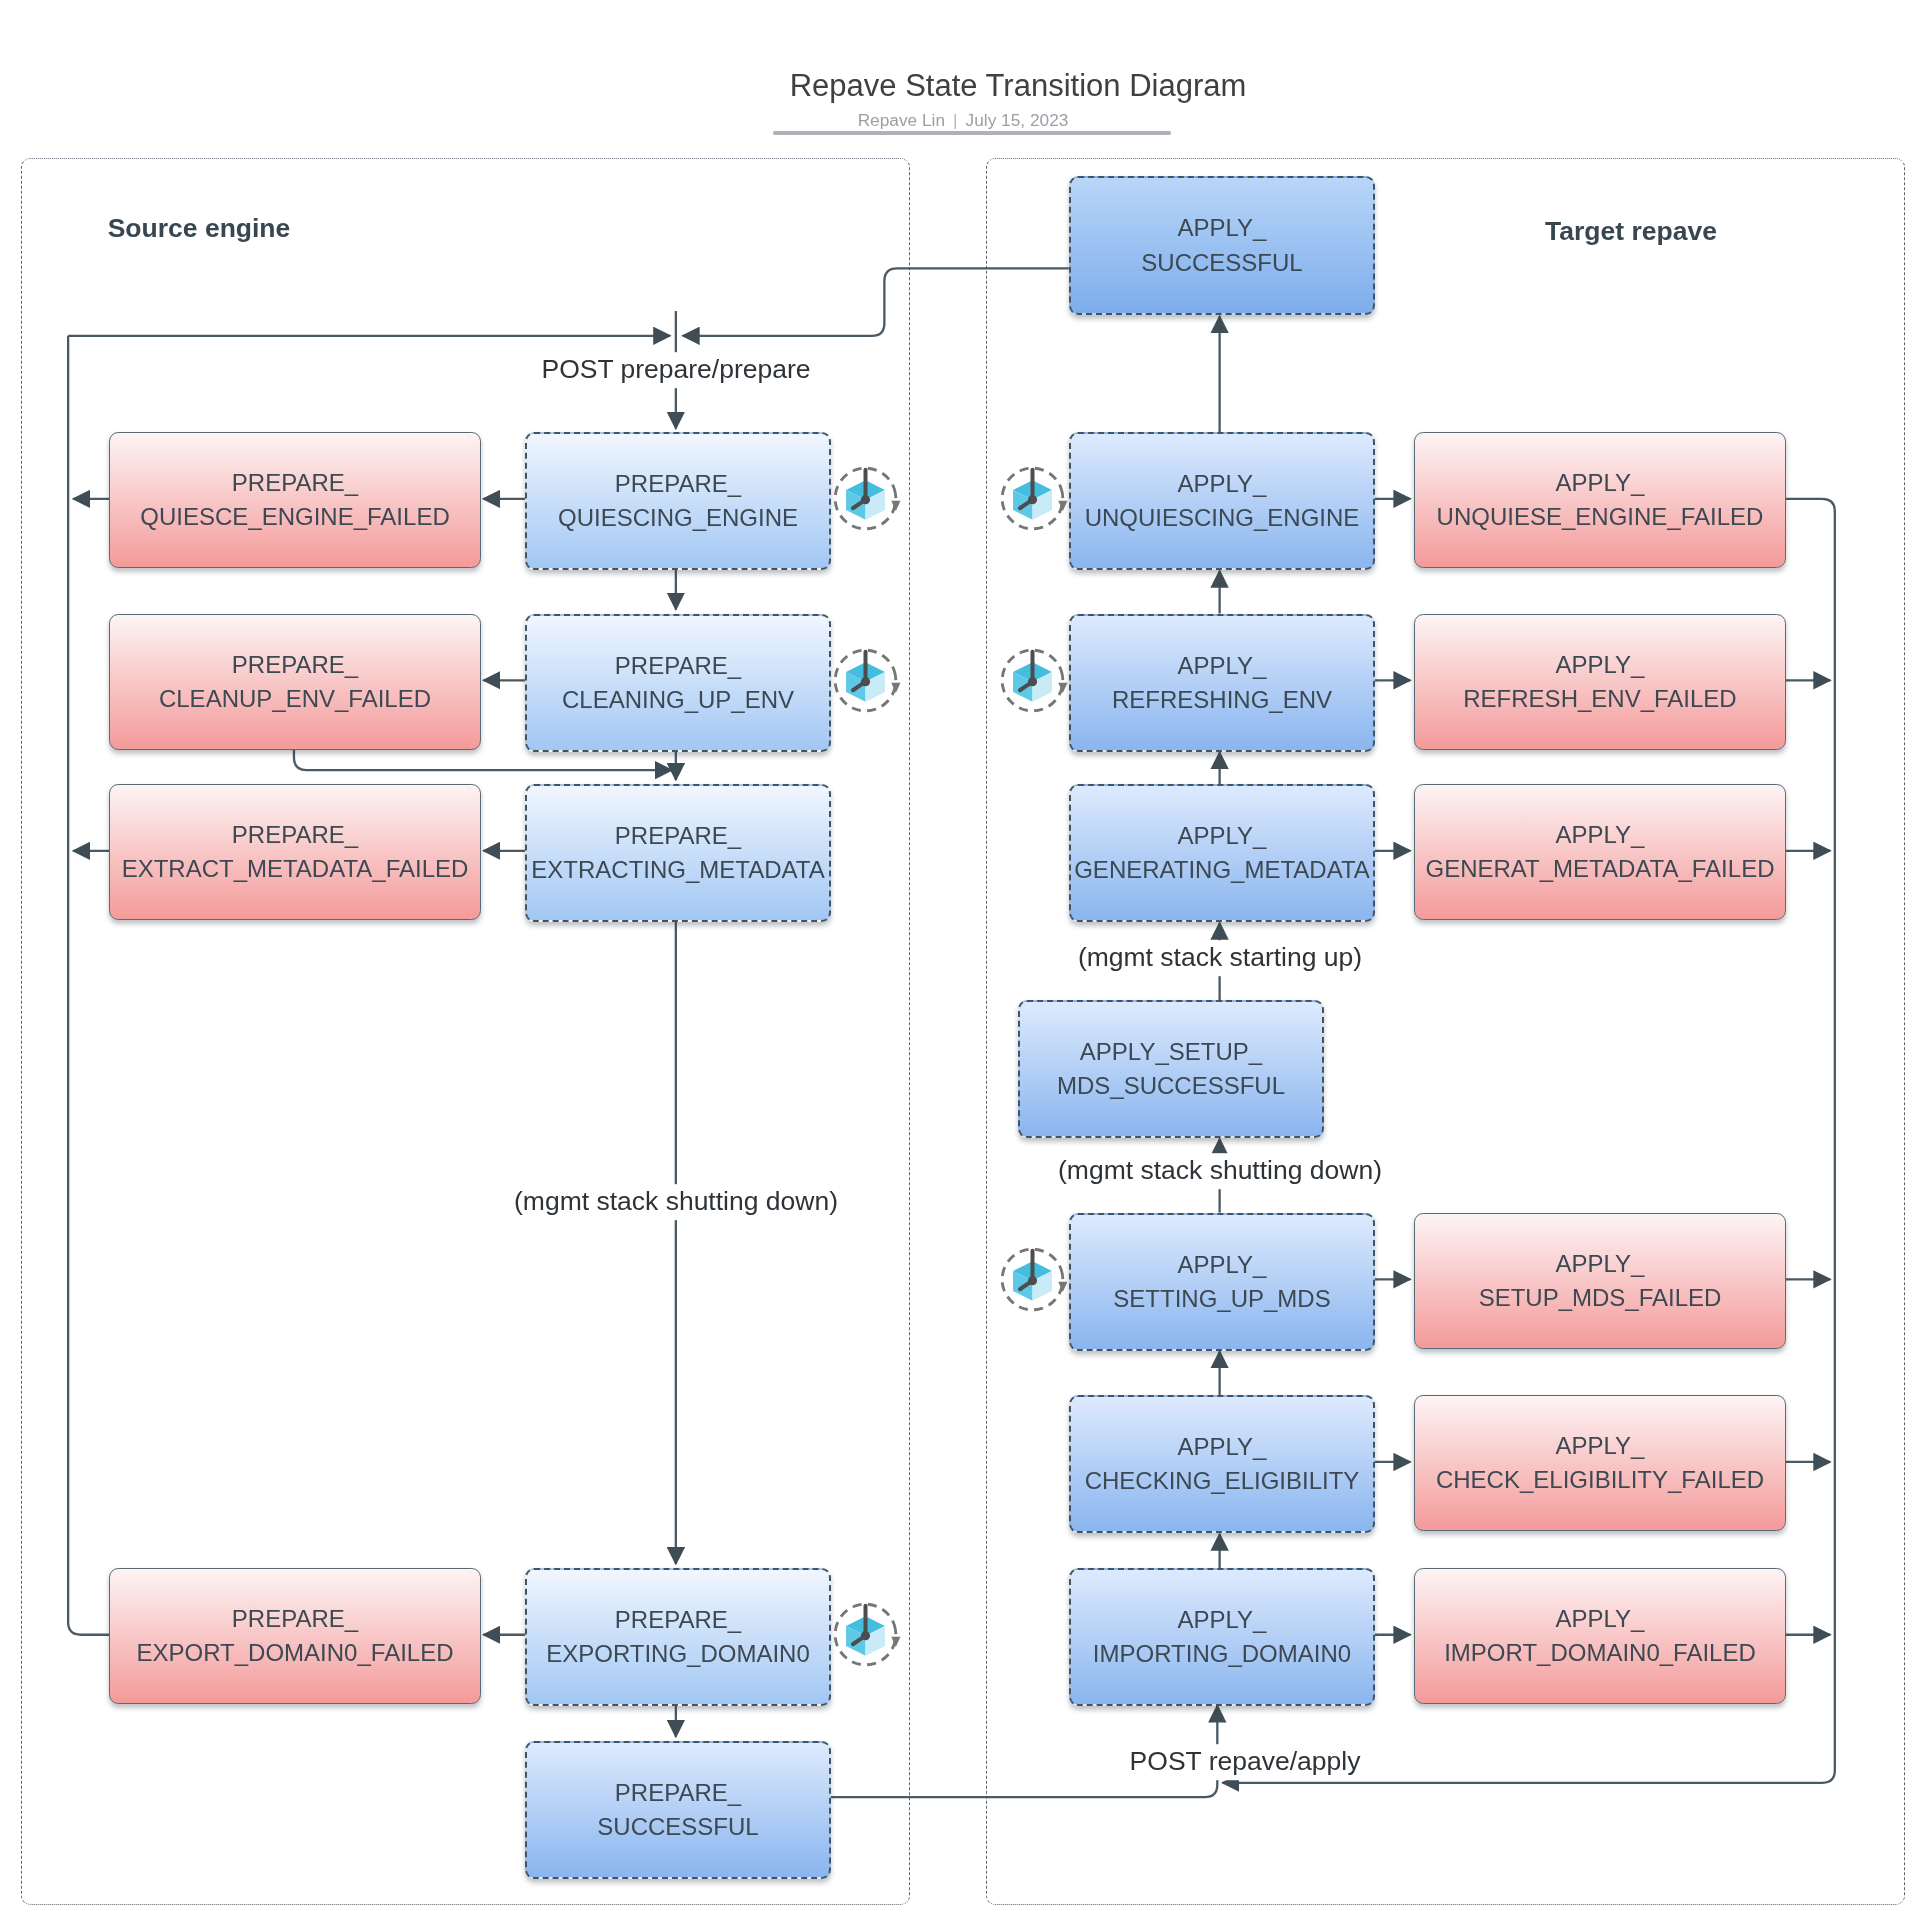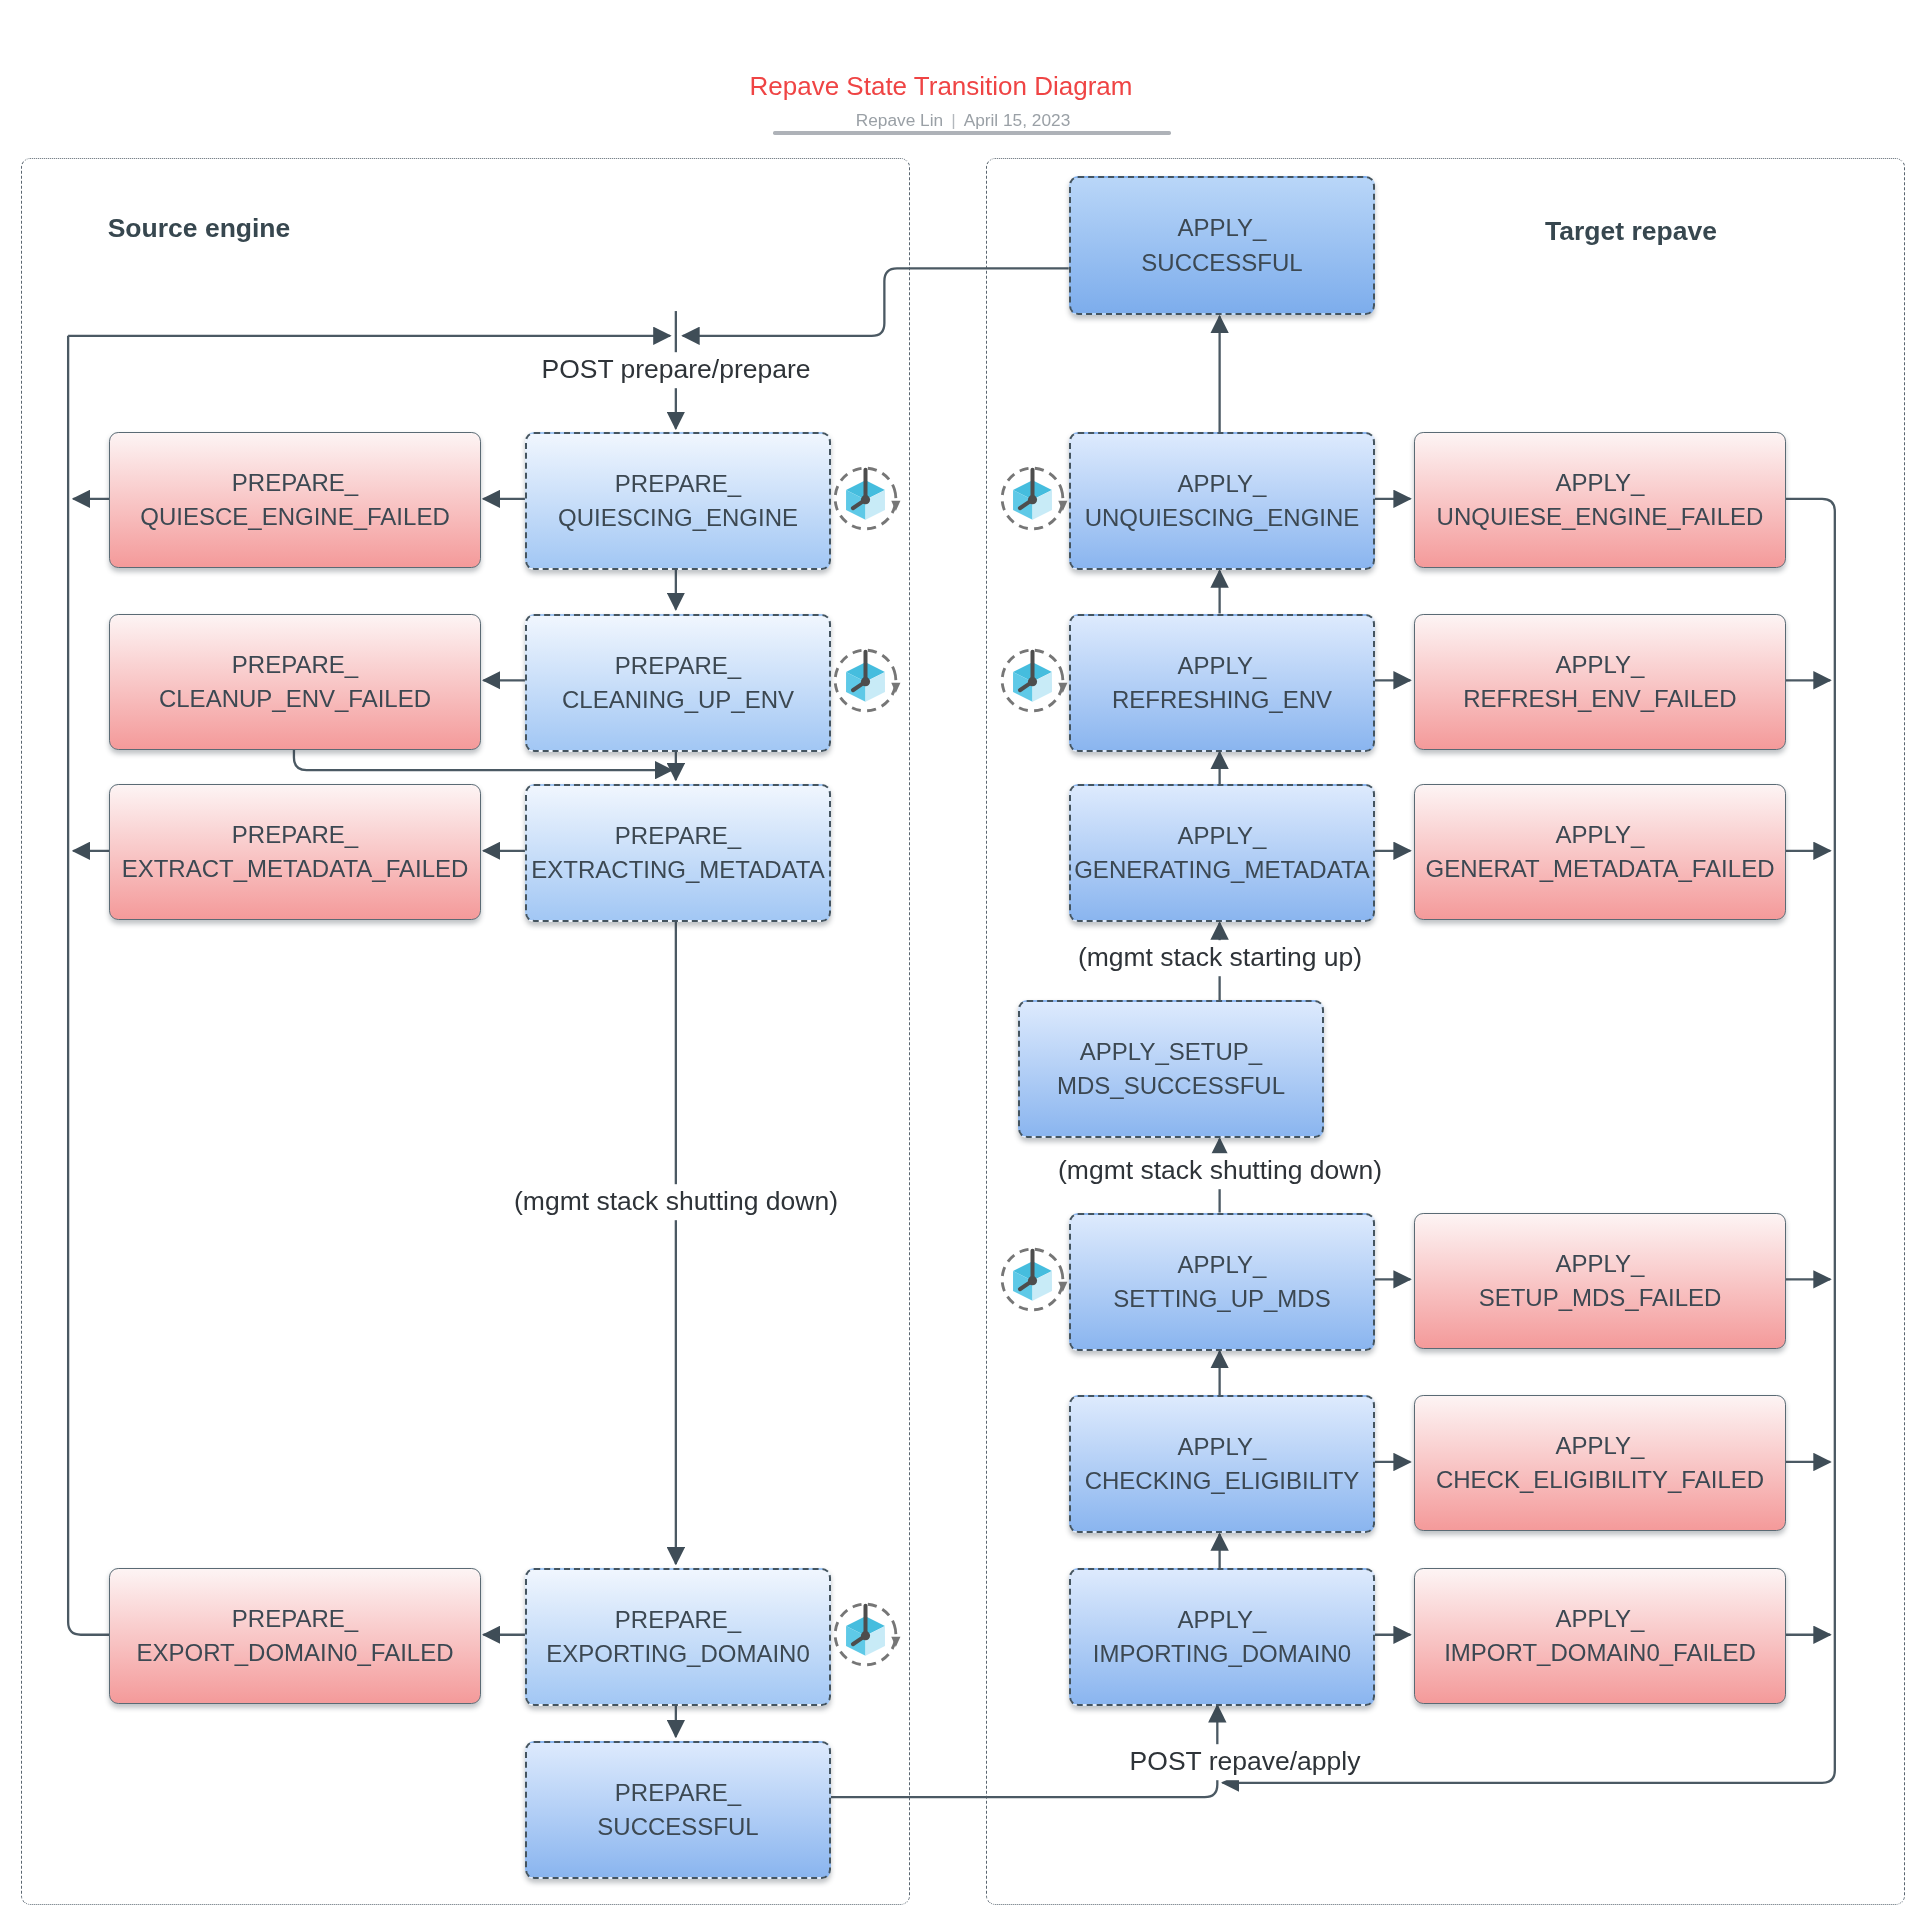--- a/index.html
+++ b/index.html
@@ -1,20 +1,20 @@
 <!DOCTYPE html>
 <html style="font-size:9.2px"><head>
 <meta charset="utf-8">
 <style>
   html,body{margin:0;padding:0;background:#ffffff;}
   body{width:1926px;height:1913px;position:relative;font-family:"Liberation Sans","DejaVu Sans",sans-serif;}
   #canvas{position:absolute;left:0;top:0;width:1926px;height:1913px;overflow:hidden;}
 
-  .title{position:absolute;left:941px;top:86px;transform:translate(-50%,-50%);
-         font-size:26px;color:#ef4444;white-space:nowrap;}
+  .title{position:absolute;left:1018px;top:86px;transform:translate(-50%,-50%);
+         font-size:31px;color:#404040;white-space:nowrap;}
   .subtitle{position:absolute;left:963px;top:120px;transform:translate(-50%,-50%);
          font-size:17.3px;color:#9aa0a6;white-space:nowrap;}
   .subtitle .sep{padding:0 8px;color:#b3b8bd;}
   .title-underline{position:absolute;left:773px;top:131px;width:398px;height:4px;
          background:#aeb2b8;border-radius:1.7px;}
 
   .container{position:absolute;border:1.7px dashed #5a6670;border-top-style:dotted;
          border-bottom-style:dotted;border-radius:9.2px;background:transparent;}
   #source-container{left:21px;top:158px;width:887px;height:1745px;}
   #target-container{left:986px;top:158px;width:917px;height:1745px;}
@@ -41,21 +41,21 @@
         font-size:26.5px;color:#2e3338;background:#ffffff;padding:2.3px 9.2px;white-space:nowrap;}
 
   .icon{position:absolute;z-index:4;width:71px;height:71px;}
 </style>
 </head>
 <body>
 
 <div id="canvas">
 
   <div class="title">Repave State Transition Diagram</div>
-  <div class="subtitle"><span>Repave Lin</span><span class="sep">|</span><span>April 15, 2023</span></div>
+  <div class="subtitle"><span>Repave Lin</span><span class="sep">|</span><span>July 15, 2023</span></div>
   <div class="title-underline"></div>
 
   <div class="container" id="source-container"></div>
   <div class="container" id="target-container"></div>
   <div class="container-heading" id="source-heading">Source engine</div>
   <div class="container-heading" id="target-heading">Target repave</div>
 
   <svg id="edges" width="1926" height="1913" viewBox="0 0 3343 3321">
     <defs>
       <marker id="ah" viewBox="0 0 12 12" refX="11" refY="6" markerWidth="8" markerHeight="8" orient="auto">

